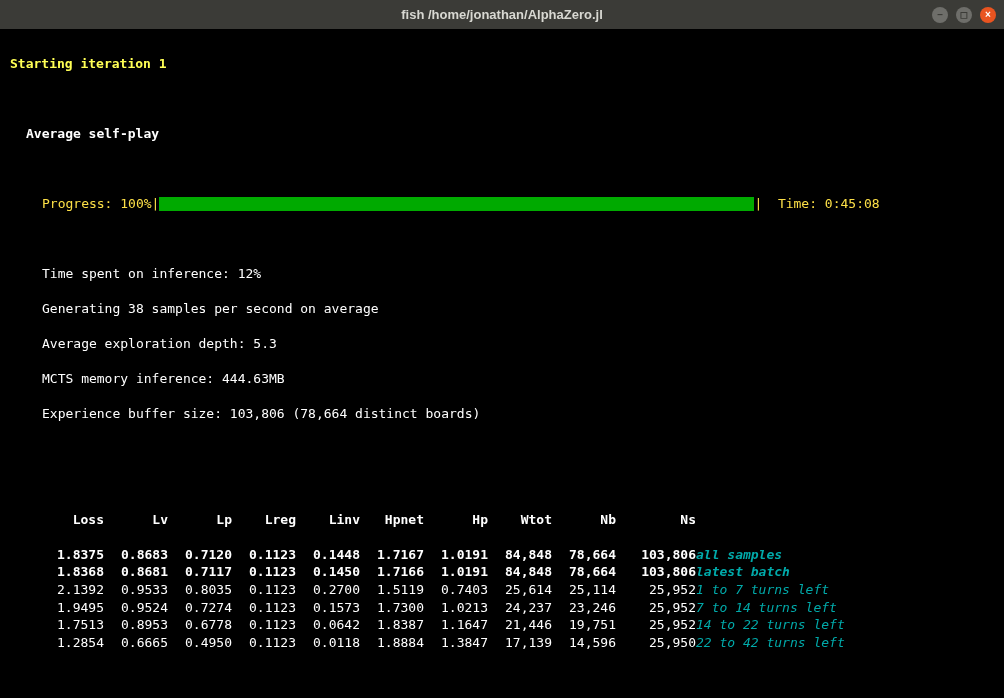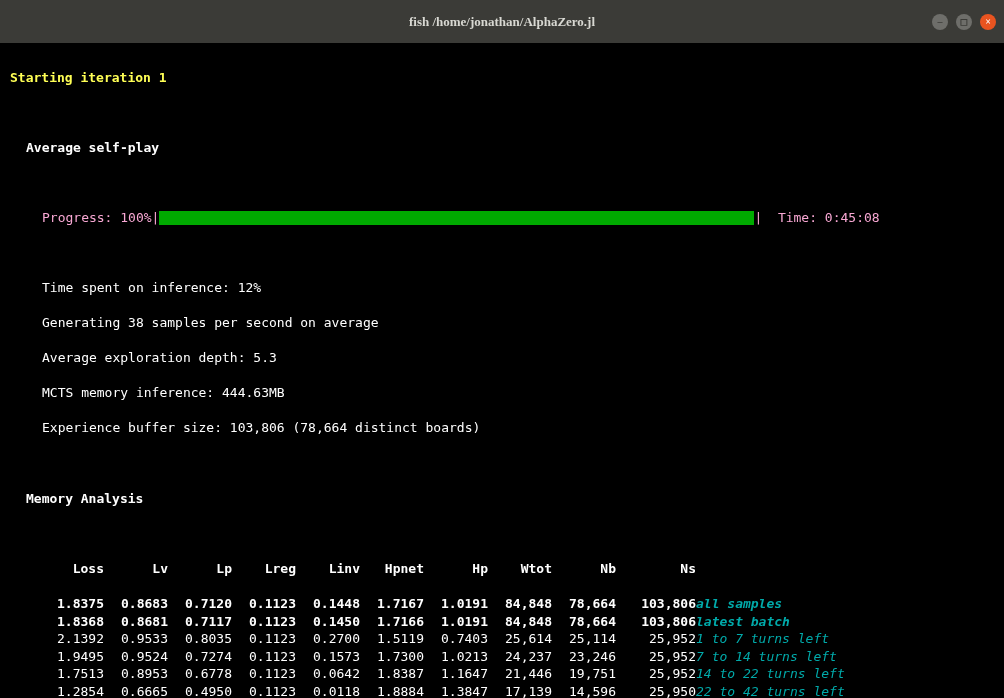--- a/index.html
+++ b/index.html
@@ -7,27 +7,27 @@
       background: #2c2c2c;
       font-family: "DejaVu Sans Mono", "Liberation Mono", monospace;
       font-size: 13px;
       color: #ffffff;
       width: 1004px;
       height: 698px;
       overflow: hidden;
     }
     .title-bar {
       background: #3b3b37;
-      height: 43px;
+      height: 29px;
       display: flex;
       align-items: center;
       justify-content: center;
       position: relative;
       color: #d8d8d2;
-      font-family: Liberation Serif, serif;
+      font-family: Liberation Sans, sans-serif;
       font-size: 13px;
       font-weight: bold;
     }
     .window-controls {
       position: absolute;
       right: 8px;
       display: flex;
       gap: 8px;
       align-items: center;
     }
@@ -45,21 +45,21 @@
     .btn-max { background: #6e6e6a; color: #3b3b37; }
     .btn-close { background: #e95420; color: #fff; }
     .terminal {
       background: #000;
       padding: 8px 10px;
       height: calc(100% - 28px);
       line-height: 1.35;
       white-space: pre;
     }
     .yellow { color: #ffff55; font-weight: bold; }
-    .green { color: #f9a8d4; }
+    .green { color: #fde047; }
     .cyan { color: #00aaaa; font-style: italic; }
     .bold { font-weight: bold; }
     .progress-bar {
       display: inline-block;
       background: #00aa00;
       height: 14px;
       vertical-align: middle;
       width: 595px;
     }
     .row { display: block; }
@@ -90,21 +90,20 @@
 <span class="row indent-1 bold">Average self-play</span>
 <span class="row"> </span>
 <span class="row indent-2"><span class="green">Progress: 100%</span><span class="green">|</span><span class="progress-bar"></span><span class="green">|  </span><span class="green">Time: 0:45:08</span></span>
 <span class="row"> </span>
 <span class="row indent-2">Time spent on inference: 12%</span>
 <span class="row indent-2">Generating 38 samples per second on average</span>
 <span class="row indent-2">Average exploration depth: 5.3</span>
 <span class="row indent-2">MCTS memory inference: 444.63MB</span>
 <span class="row indent-2">Experience buffer size: 103,806 (78,664 distinct boards)</span>
 <span class="row"> </span>
-<span class="row indent-1 bold">Memory Analysis</span>
 <span class="row"> </span>
 <span id="mem-header-row" class="row indent-2 table-header"><span class="col" style="width: 62px;">Loss</span><span class="col" style="width: 64px;">Lv</span><span class="col" style="width: 64px;">Lp</span><span class="col" style="width: 64px;">Lreg</span><span class="col" style="width: 64px;">Linv</span><span class="col" style="width: 64px;">Hpnet</span><span class="col" style="width: 64px;">Hp</span><span class="col" style="width: 64px;">Wtot</span><span class="col" style="width: 64px;">Nb</span><span class="col" style="width: 80px;">Ns</span></span>
 <div id="mem-rows"><span class="row indent-2 bold"><span class="col" style="width: 62px;">1.8375</span><span class="col" style="width: 64px;">0.8683</span><span class="col" style="width: 64px;">0.7120</span><span class="col" style="width: 64px;">0.1123</span><span class="col" style="width: 64px;">0.1448</span><span class="col" style="width: 64px;">1.7167</span><span class="col" style="width: 64px;">1.0191</span><span class="col" style="width: 64px;">84,848</span><span class="col" style="width: 64px;">78,664</span><span class="col" style="width: 80px;">103,806</span><span class="note-col cyan">all samples</span></span><span class="row indent-2 bold"><span class="col" style="width: 62px;">1.8368</span><span class="col" style="width: 64px;">0.8681</span><span class="col" style="width: 64px;">0.7117</span><span class="col" style="width: 64px;">0.1123</span><span class="col" style="width: 64px;">0.1450</span><span class="col" style="width: 64px;">1.7166</span><span class="col" style="width: 64px;">1.0191</span><span class="col" style="width: 64px;">84,848</span><span class="col" style="width: 64px;">78,664</span><span class="col" style="width: 80px;">103,806</span><span class="note-col cyan">latest batch</span></span><span class="row indent-2"><span class="col" style="width: 62px;">2.1392</span><span class="col" style="width: 64px;">0.9533</span><span class="col" style="width: 64px;">0.8035</span><span class="col" style="width: 64px;">0.1123</span><span class="col" style="width: 64px;">0.2700</span><span class="col" style="width: 64px;">1.5119</span><span class="col" style="width: 64px;">0.7403</span><span class="col" style="width: 64px;">25,614</span><span class="col" style="width: 64px;">25,114</span><span class="col" style="width: 80px;">25,952</span><span class="note-col cyan">1 to 7 turns left</span></span><span class="row indent-2"><span class="col" style="width: 62px;">1.9495</span><span class="col" style="width: 64px;">0.9524</span><span class="col" style="width: 64px;">0.7274</span><span class="col" style="width: 64px;">0.1123</span><span class="col" style="width: 64px;">0.1573</span><span class="col" style="width: 64px;">1.7300</span><span class="col" style="width: 64px;">1.0213</span><span class="col" style="width: 64px;">24,237</span><span class="col" style="width: 64px;">23,246</span><span class="col" style="width: 80px;">25,952</span><span class="note-col cyan">7 to 14 turns left</span></span><span class="row indent-2"><span class="col" style="width: 62px;">1.7513</span><span class="col" style="width: 64px;">0.8953</span><span class="col" style="width: 64px;">0.6778</span><span class="col" style="width: 64px;">0.1123</span><span class="col" style="width: 64px;">0.0642</span><span class="col" style="width: 64px;">1.8387</span><span class="col" style="width: 64px;">1.1647</span><span class="col" style="width: 64px;">21,446</span><span class="col" style="width: 64px;">19,751</span><span class="col" style="width: 80px;">25,952</span><span class="note-col cyan">14 to 22 turns left</span></span><span class="row indent-2"><span class="col" style="width: 62px;">1.2854</span><span class="col" style="width: 64px;">0.6665</span><span class="col" style="width: 64px;">0.4950</span><span class="col" style="width: 64px;">0.1123</span><span class="col" style="width: 64px;">0.0118</span><span class="col" style="width: 64px;">1.8884</span><span class="col" style="width: 64px;">1.3847</span><span class="col" style="width: 64px;">17,139</span><span class="col" style="width: 64px;">14,596</span><span class="col" style="width: 80px;">25,950</span><span class="note-col cyan">22 to 42 turns left</span></span></div>
 
 
 
 
 
 
 

